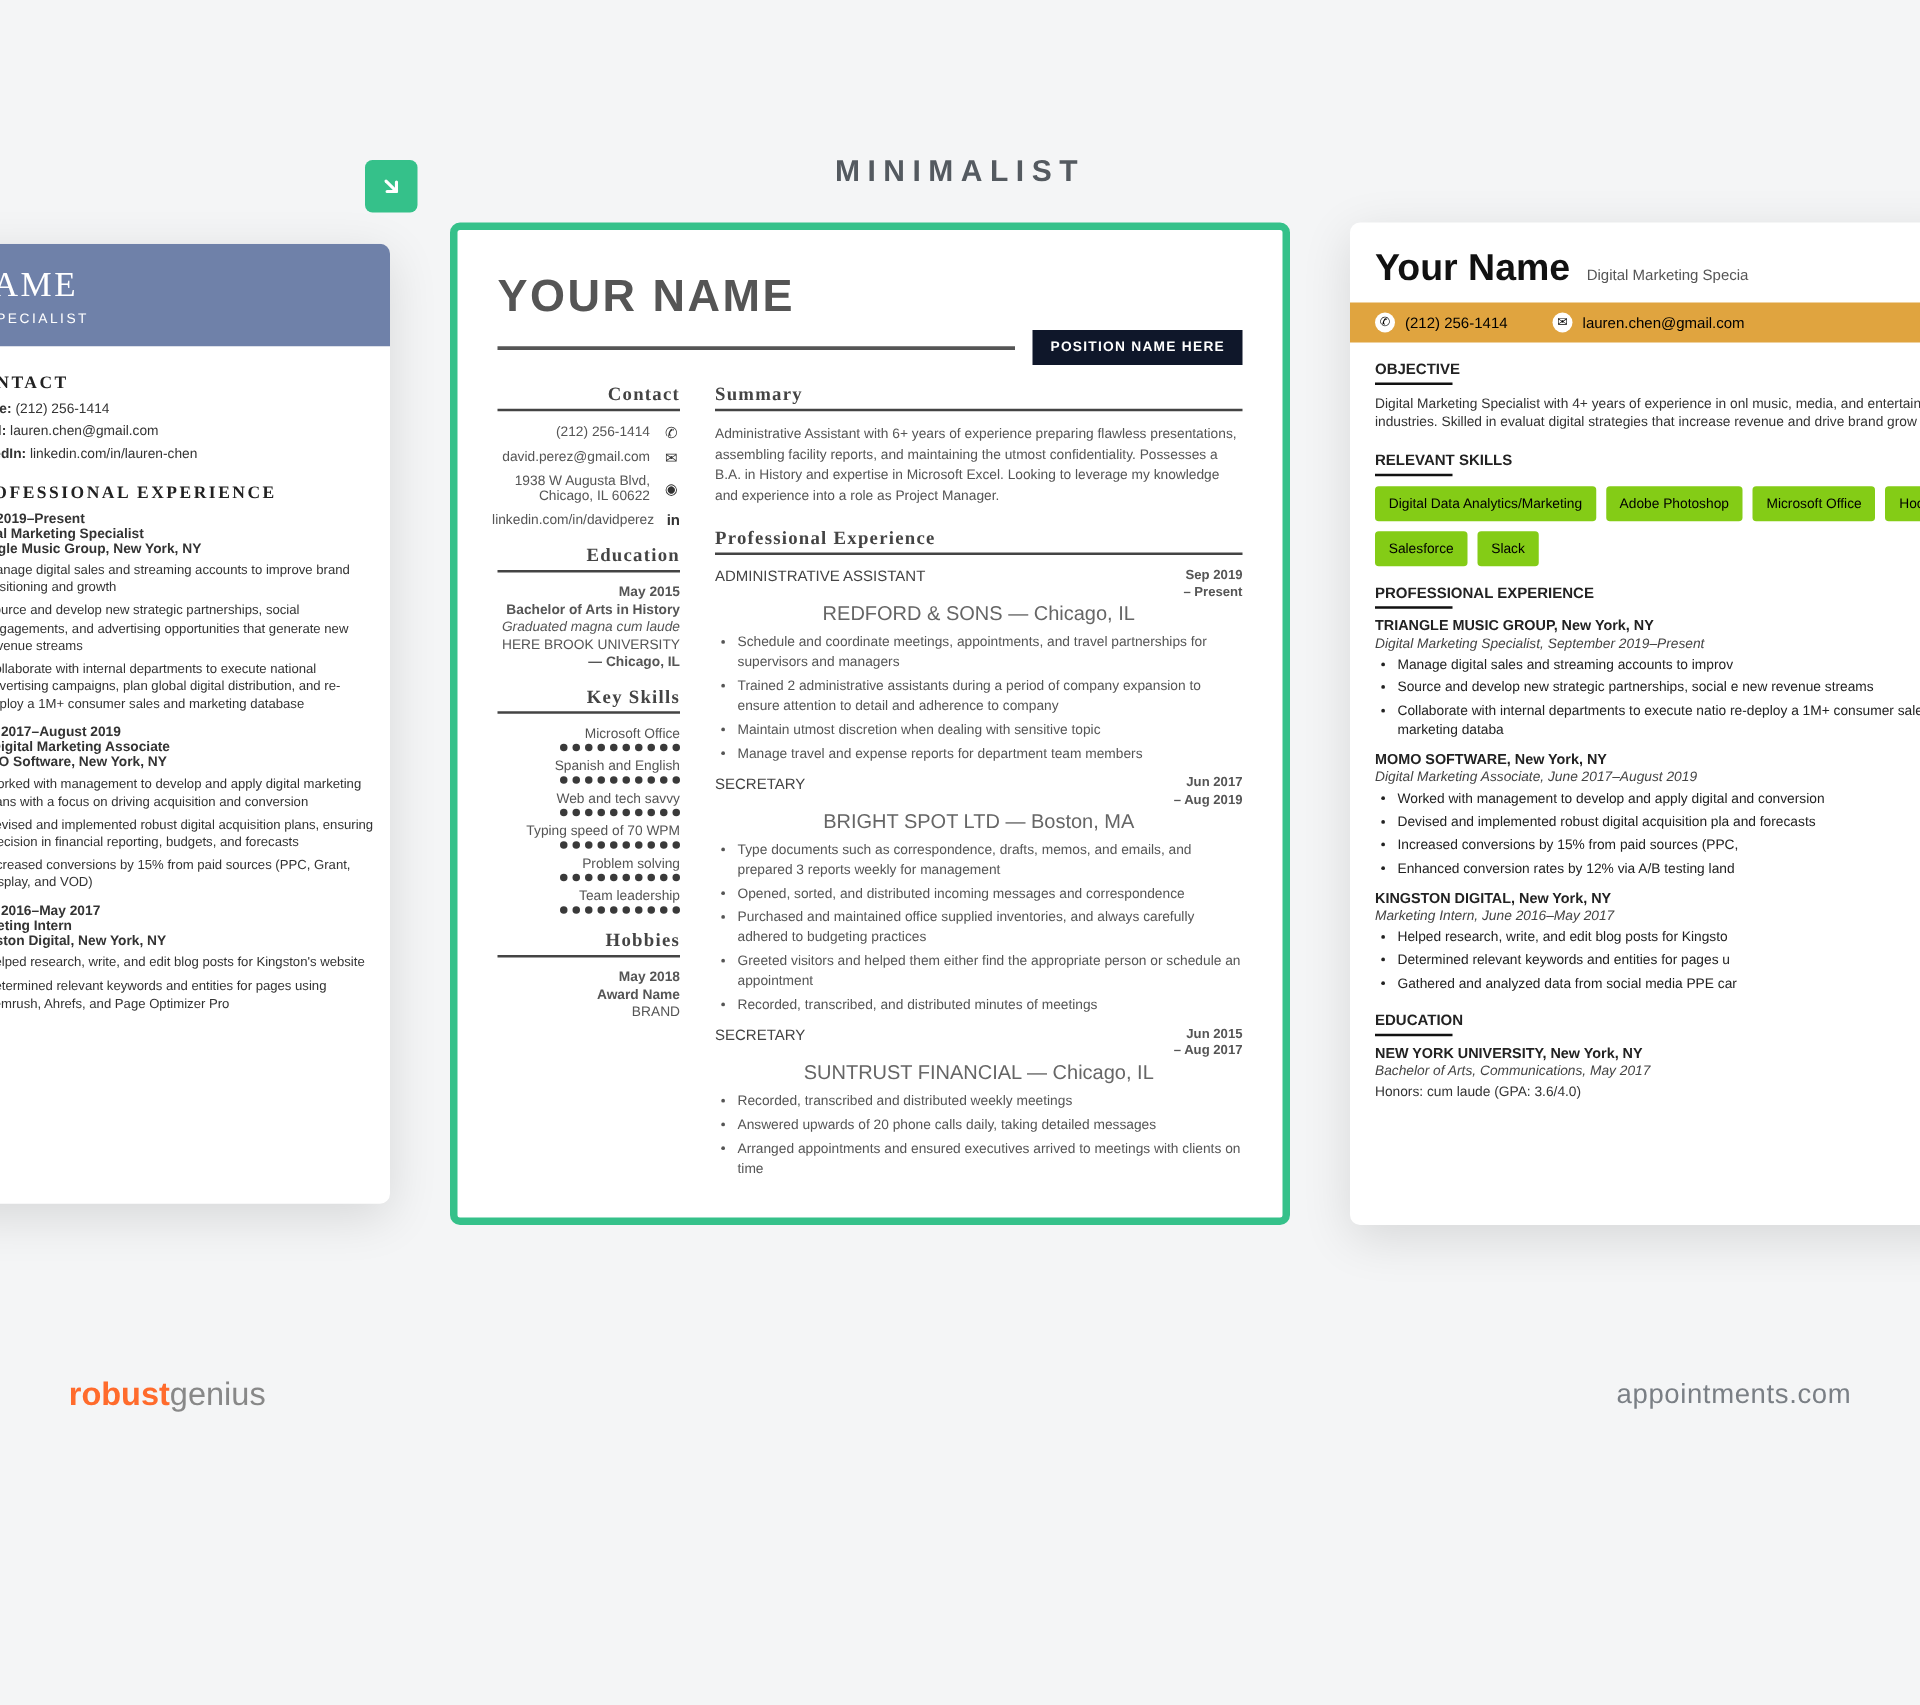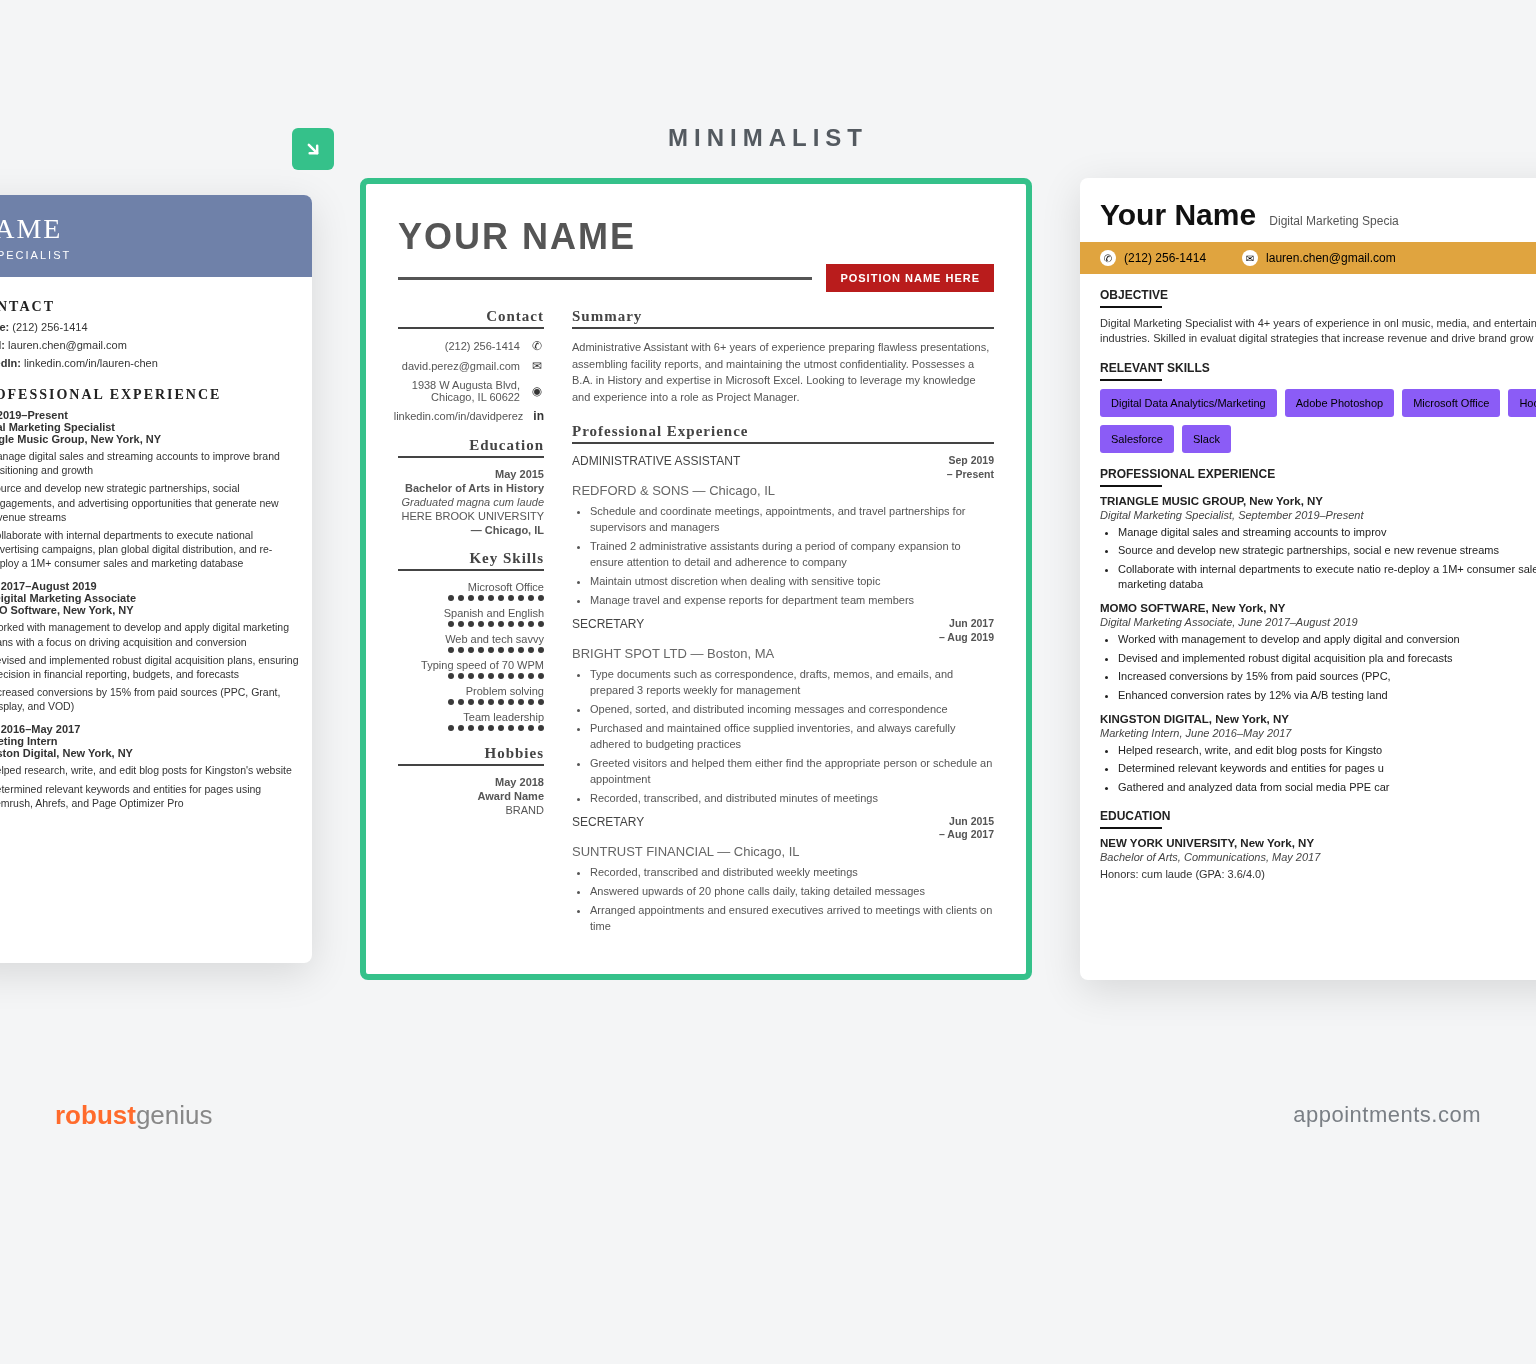--- a/index.html
+++ b/index.html
@@ -96,42 +96,42 @@
   }
   .cc-name {
     font-size:36px;
     font-weight:800;
     letter-spacing:2px;
     color:#555;
   }
   .cc-toprow { display:flex; align-items:center; margin-top:6px; }
   .cc-rule  { flex:1; height:3px; background:#555; }
   .cc-position {
-    background:#b91c1c;
+    background:#0f172a;
     color:#fff;
     font-size:11px;
     font-weight:700;
     letter-spacing:1px;
     padding:8px 14px;
     margin-left:14px;
   }
   .cc-cols { display:flex; margin-top:16px; }
   .cc-left { width:160px; text-align:right; padding-right:14px; }
   .cc-right { flex:1; padding-left:14px; }
   .cc-h { font-family:Georgia, serif; font-weight:700; color:#444; font-size:15px; letter-spacing:1px; margin:0 0 2px 0; }
   .cc-hr { height:2px; background:#444; margin-bottom:10px; }
   .cc-leftblock { margin-bottom:14px; }
   .contact-row { display:flex; justify-content:flex-end; align-items:center; font-size:11px; margin:6px 0; color:#555; }
   .contact-row .ico { width:14px; text-align:center; margin-left:10px; color:#333; font-size:12px; }
   .cc-summary { font-size:11px; line-height:1.5; color:#555; }
   .cc-job { margin-top:6px; margin-bottom:6px; }
   .cc-job-head { display:flex; justify-content:space-between; align-items:flex-start; }
   .cc-job-title { font-weight:400; font-size:12px; color:#444; }
   .cc-job-dates { text-align:right; font-size:10.5px; font-weight:700; color:#555; line-height:1.3; }
-  .cc-job-sub { font-size:13px; color:#666; margin:2px 0 6px 0; }
+  .cc-job-sub { font-size:16px; color:#666; margin:2px 0 6px 0;text-align:center; }
   ul.cc-bul { margin:2px 0 8px 18px; padding:0; }
   ul.cc-bul li { font-size:11px; line-height:1.45; margin:3px 0; color:#555; }
   .cc-skill { font-size:11px; margin:4px 0 2px 0; }
   .dots { display:flex; justify-content:flex-end; gap:4px; margin-bottom:6px; }
   .dots span { width:6px; height:6px; border-radius:50%; background:#3a3a3a; display:inline-block; }
   .edu-line { font-size:11px; margin:2px 0; }
   .edu-line.bold { font-weight:700; }
   .edu-line.italic { font-style:italic; }
   
   .card-right {
@@ -155,21 +155,21 @@
     align-items:center;
     color:#000;
     font-size:12px;
   }
   .cr-bar .chip { display:flex; align-items:center; gap:8px; }
   .cr-bar .dot { width:16px; height:16px; border-radius:50%; background:#fff; display:flex; align-items:center; justify-content:center; font-size:10px; }
   .cr-h { font-size:12px; font-weight:800; margin:14px 0 4px 0; }
   .cr-hr { height:2px; background:#111; width:62px; margin-bottom:8px; }
   .cr-p { font-size:11px; line-height:1.4; color:#333; }
   .cr-skills { display:flex; flex-wrap:wrap; gap:8px; margin:6px 0; }
-  .cr-skill { background:#8b5cf6; color:#000; font-size:11px; padding:8px 11px; border-radius:3px; }
+  .cr-skill { background:#84cc16; color:#000; font-size:11px; padding:8px 11px; border-radius:3px; }
   .cr-jobco { font-weight:800; font-size:11.5px; }
   .cr-jobmeta { font-style:italic; font-size:11px; color:#444; margin:2px 0 4px 0; }
   ul.cr-bul { margin:2px 0 10px 18px; padding:0; }
   ul.cr-bul li { font-size:11px; line-height:1.4; margin:3px 0; }
   
   .footer {
     position:absolute;
     top:1090px;
     left:0; right:0;
     height:50px;

